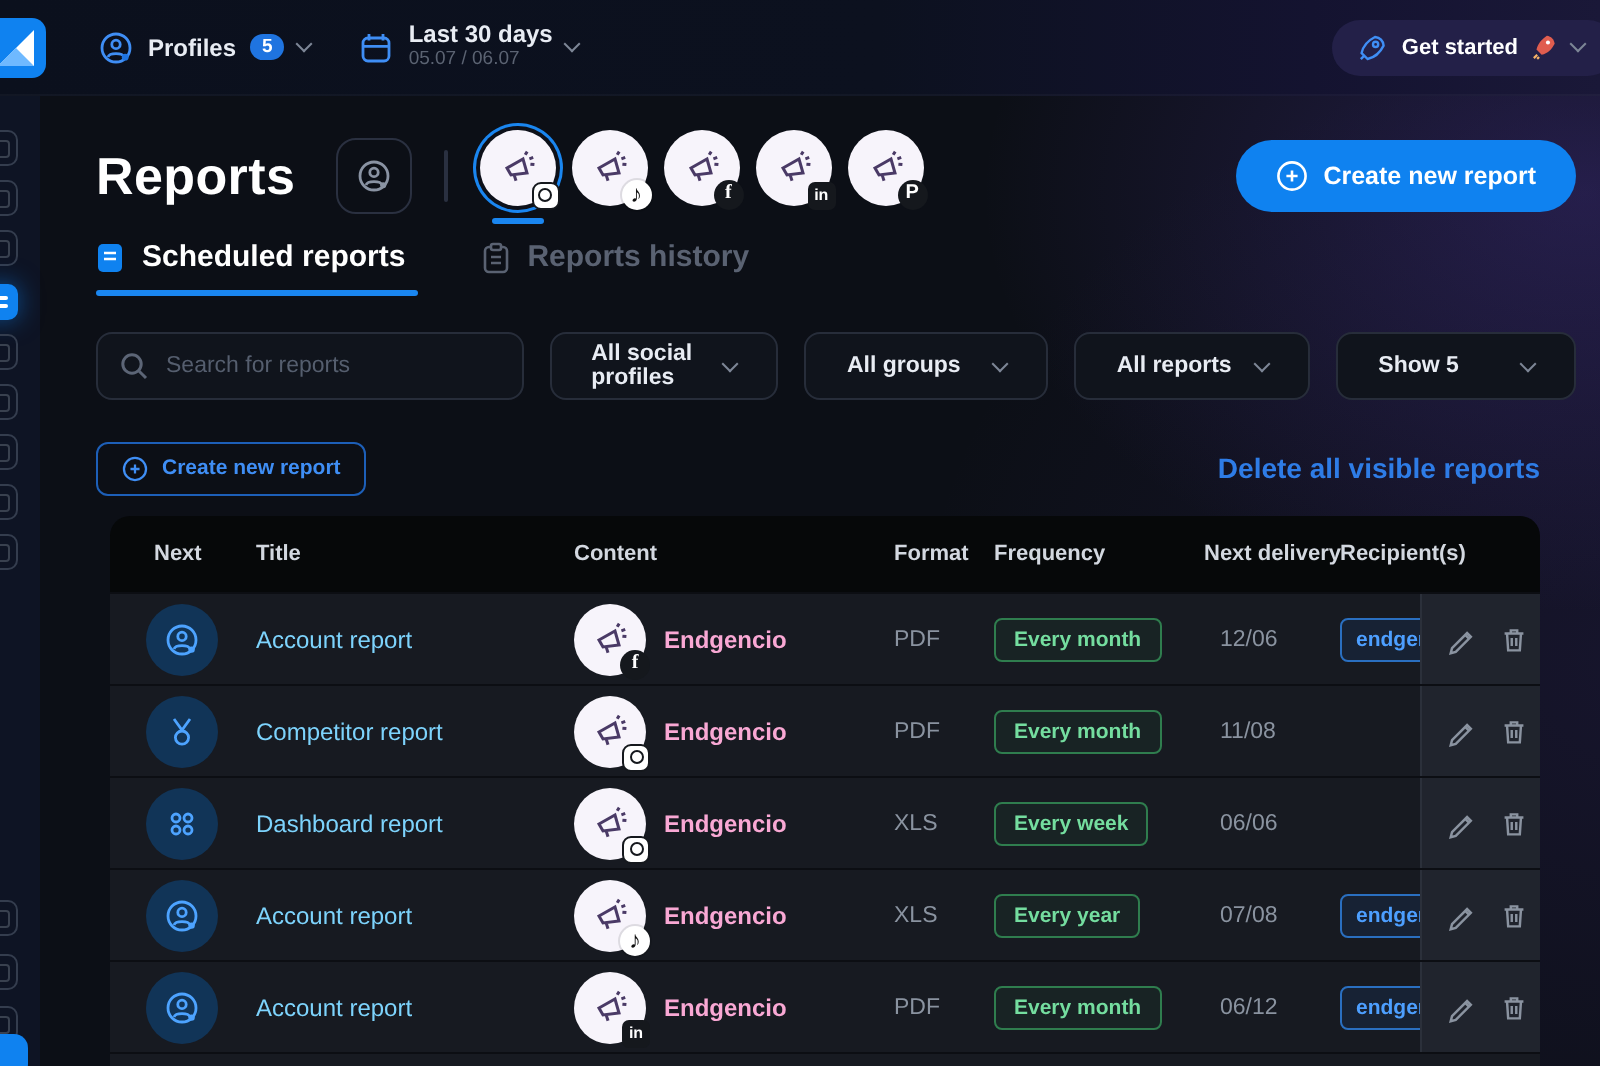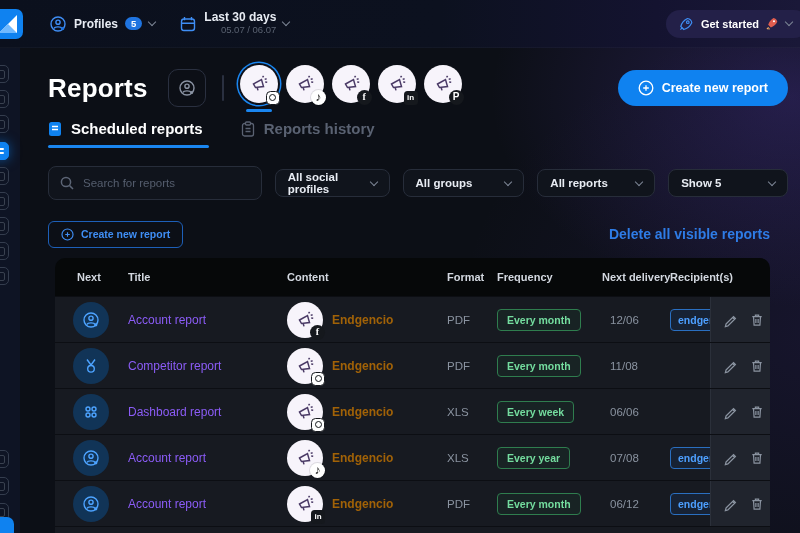--- a/index.html
+++ b/index.html
@@ -3,21 +3,21 @@
 <meta charset="utf-8">
 <style>
   * { margin:0; padding:0; box-sizing:border-box; }
   html,body { width:800px; height:533px; overflow:hidden; }
   body { font-family:"Liberation Sans", sans-serif; background:#0a0d14; color:#e6e9ef; }
   .app { position:relative; width:800px; height:533px; overflow:hidden; }
 
   
   .topbar { position:absolute; top:0; left:0; right:0; height:48px;
     background:linear-gradient(90deg,#0b101d 0%,#0c111f 55%,#141330 82%,#1a1838 100%);
-    display:flex; align-items:center; border-bottom:1px solid rgba(255,255,255,0.03); z-index:5;text-align:right; }
+    display:flex; align-items:center; border-bottom:1px solid rgba(255,255,255,0.03); z-index:5; }
   .logo { width:30px; height:30px; margin-left:-7px; flex:0 0 auto; }
   .tb-group { display:flex; align-items:center; gap:7px; cursor:pointer; }
   .tb-profiles { margin-left:26px; }
   .tb-label { font-size:12px; font-weight:700; color:#e8ecf3; }
   .count-badge { background:#1f74e0; color:#fff; font-size:9.5px; font-weight:700;
     border-radius:8px; padding:2px 6px; line-height:1; }
   .chev { width:6px; height:6px; border-right:1.5px solid #7d8696; border-bottom:1.5px solid #7d8696;
     transform:rotate(45deg); margin-top:-3px; flex:0 0 auto; }
   .tb-date { margin-left:24px; }
   .date-stack { display:flex; flex-direction:column; line-height:1.15; }
@@ -33,21 +33,21 @@
   .side-ico::after { content:""; width:7px; height:7px; border:1.2px solid #39414f; border-radius:2px; }
   .side-ico.active { background:#0f82f0; border-color:#0f82f0; box-shadow:0 0 12px rgba(15,130,240,.55); }
   .side-ico.active::after { width:8px; height:2px; border:none; background:#fff; box-shadow:0 4px 0 #fff; border-radius:1px; margin-top:-4px; }
   .help-btn { position:absolute; left:-8px; bottom:-6px; width:22px; height:22px; border-radius:7px; background:#0f82f0; }
 
   
   .main { position:absolute; left:20px; top:48px; right:0; bottom:0; background:#0c0f16; overflow:hidden; }
   .main::before { content:""; position:absolute; inset:0; pointer-events:none;
     background:radial-gradient(430px 300px at 99% 10%, rgba(90,62,185,.30), transparent 70%),
                radial-gradient(520px 430px at 104% 58%, rgba(72,48,150,.18), transparent 72%); }
-  .main > * { position:relative; z-index:1;align-items:center; }
+  .main > * { position:relative; z-index:1; }
 
   
   .page-head { position:absolute; top:14px; left:28px; right:12px; height:52px; display:flex; align-items:center; }
   h1 { font-size:26px; font-weight:800; letter-spacing:.2px; color:#fff; }
   .settings-btn { width:38px; height:38px; margin-left:20px; border:1px solid #2a3040; border-radius:10px;
     display:flex; align-items:center; justify-content:center; cursor:pointer; }
   .vdiv { width:2px; height:26px; background:#2a3040; border-radius:2px; margin:0 14px 0 16px; }
 
   .avatars { display:flex; align-items:flex-start; gap:4px; }
   .avatar-wrap { display:flex; flex-direction:column; align-items:center; cursor:pointer; padding:2px; }
@@ -81,44 +81,44 @@
   .tab-underline { height:3px; border-radius:2px; background:transparent; margin-top:8px; width:104%; }
   .tab.active .tab-underline { background:#1a86f0; }
 
   
   .filters { position:absolute; top:118px; left:28px; right:12px; display:flex; gap:13px; }
   .search-box { width:214px; height:34px; background:#10141c; border:1px solid #272d3a; border-radius:8px;
     display:flex; align-items:center; gap:8px; padding:0 10px; }
   .search-box input { flex:1; background:transparent; border:none; outline:none; color:#cdd3dd;
     font-size:11.5px; font-family:"Liberation Sans", sans-serif; }
   .search-box input::placeholder { color:#555e6e; }
-  .dd { height:28px; background:#10141c; border:1px solid #272d3a; border-radius:8px;
-    display:flex; align-items:center; justify-content:space-between; padding:0 12px; cursor:pointer; }
+  .dd { height:34px; background:#10141c; border:1px solid #272d3a; border-radius:8px;
+    display:flex; align-items:center; justify-content:space-between; padding:0 20px; cursor:pointer; }
   .dd span { font-size:11.5px; font-weight:700; color:#e8ecf3; }
   .dd1 { width:115px; } .dd2 { width:122px; } .dd3 { width:118px; } .dd4 { width:120px; }
 
   
   .actrow { position:absolute; top:172px; left:28px; right:30px; height:28px; display:flex; align-items:center; justify-content:space-between; }
   .create-outline { border:1px solid #1d5fb8; border-radius:6px; height:27px; padding:0 12px;
     display:flex; align-items:center; gap:7px; color:#3f8ef5; font-size:10.5px; font-weight:700; cursor:pointer; }
   .delete-link { color:#2e7ce6; font-size:14px; font-weight:700; cursor:pointer; }
 
   
   .tablewrap { position:absolute; top:210px; left:35px; width:715px; bottom:0; border-radius:10px 10px 0 0; overflow:hidden; }
   .thead, .trow { display:grid; grid-template-columns:73px 159px 160px 50px 103px 70px 40px 60px; align-items:center; }
   .thead { height:38px; background:#060809; font-size:11px; font-weight:700; color:#d3d8e0; }
   .thead .hc { white-space:nowrap; overflow:visible; }
   .hc-type { padding-left:22px; } .hc-next { padding-left:2px; }
   .trow { height:46px; background:#171a21; border-top:1px solid #0c0e13; }
   .c-type { padding-left:18px; }
   .ticon { width:36px; height:36px; border-radius:50%; background:#113457; display:flex; align-items:center; justify-content:center; }
-  .c-title { font-size:12px; color:#8b5cf6; }
+  .c-title { font-size:12px; color:#7dd3fc; }
   .c-content { display:flex; align-items:center; gap:9px; }
   .c-content .avatar { width:36px; height:36px; flex:0 0 auto; }
-  .cname { font-size:12px; font-weight:700; color:#a16207; }
+  .cname { font-size:12px; font-weight:700; color:#f9a8d4; }
   .c-format, .c-next { font-size:11.5px; color:#8a93a0; }
   .c-next { padding-left:10px; }
   .fbadge { display:inline-block; font-size:10.5px; font-weight:700; color:#74dd9f; border:1px solid #2f7d4e;
     background:rgba(40,160,90,.07); border-radius:4px; padding:4px 9px; white-space:nowrap; }
   .c-recip { overflow:hidden; }
   .rbadge { display:inline-block; width:58px; font-size:10.5px; font-weight:700; color:#4d9fff; border:1px solid #2a6fc0;
     background:rgba(25,70,140,.18); border-radius:4px; padding:4px 7px; white-space:nowrap; }
   .c-actions { align-self:stretch; display:flex; align-items:center; gap:10px; padding-left:12px;
     background:#20242d; border-left:1px solid #2b303a; }
   .thead .c-actions { background:transparent; border-left:none; }

